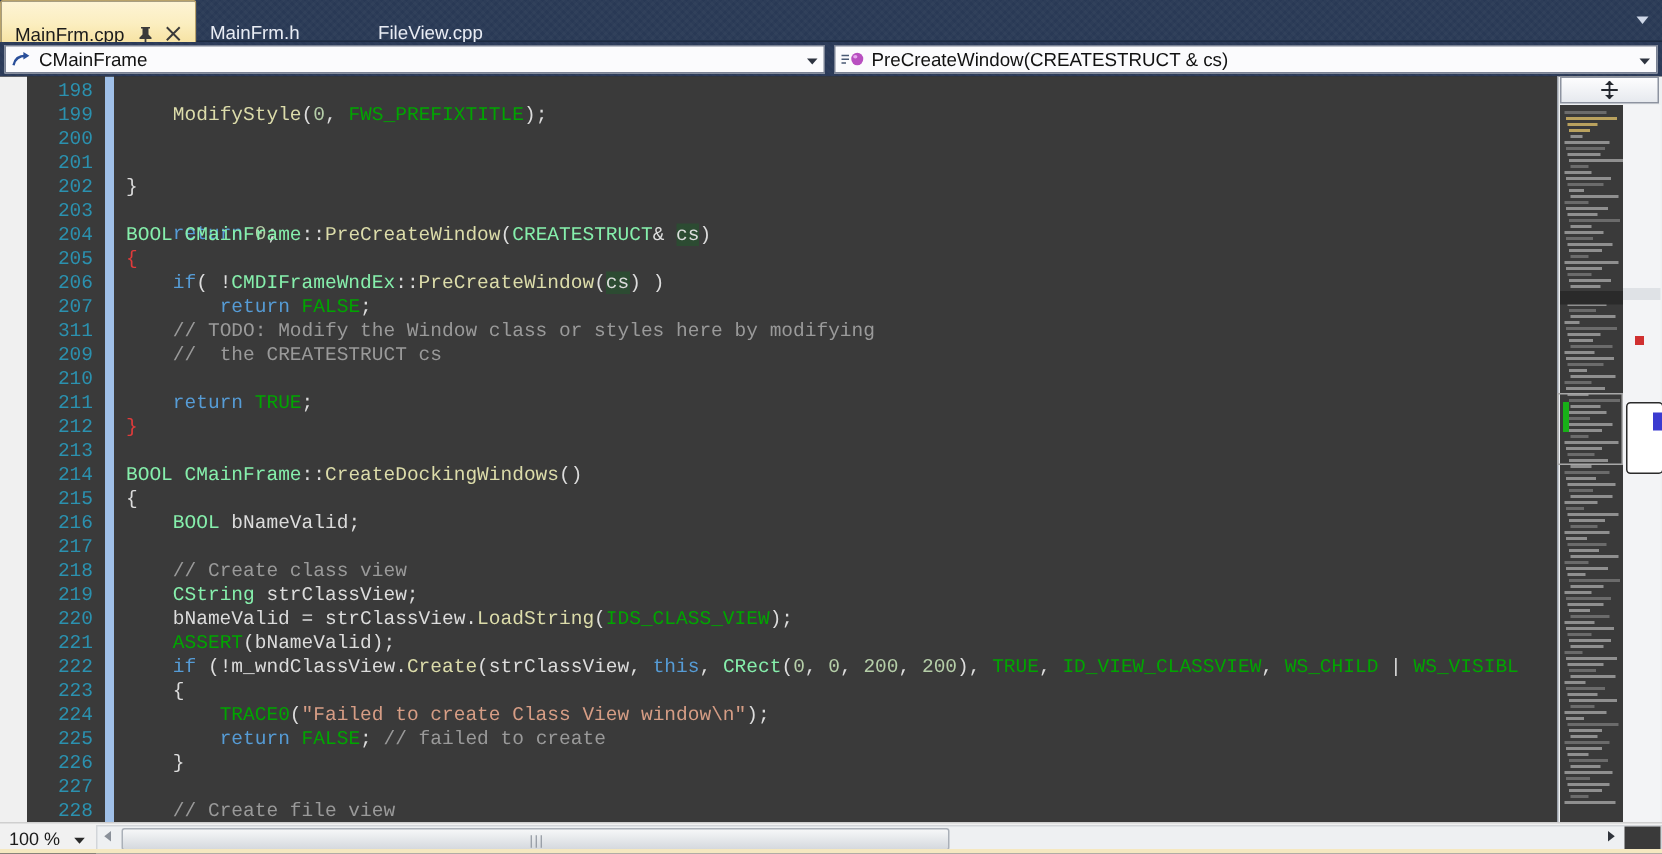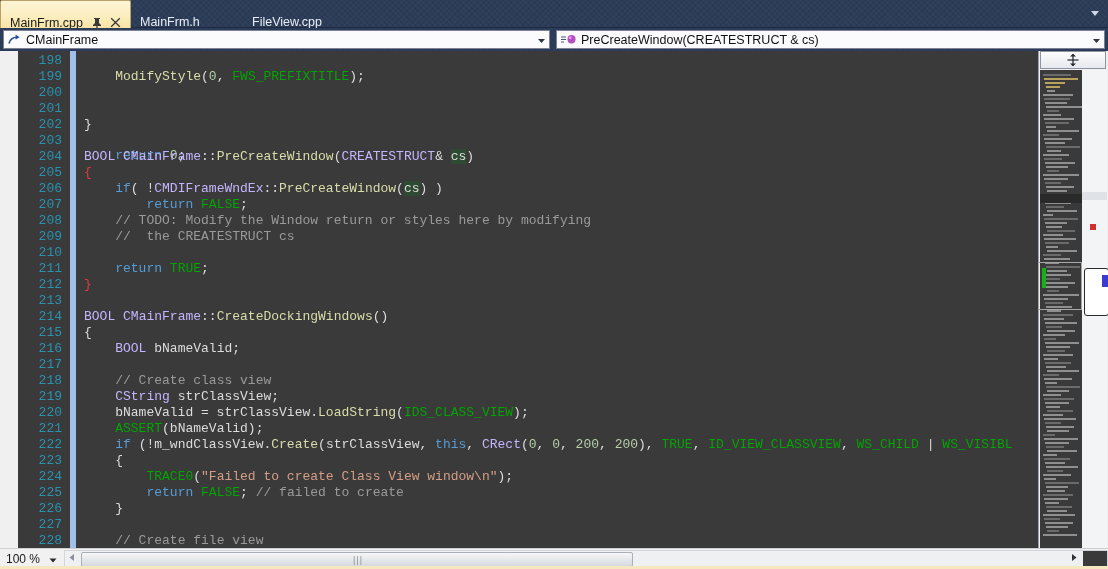--- a/index.html
+++ b/index.html
@@ -146,21 +146,21 @@
   }
   .ovtop{
     position:absolute;left:7px;top:8px;width:1px;height:8px;background:#7d7d7d;
   }
   .ovtopbar{
     position:absolute;left:7px;top:8px;width:5px;height:1px;background:#7d7d7d;
   }
 
   
   .k   {color:#569cd6;}              
-  .t   {color:#c4b5fd;font-family:Liberation Mono, monospace;}              
+  .t   {color:#86efac;font-family:Liberation Mono, monospace;}              
   .f   {color:#dcdcaa;}              
   .g   {color:#00a500;}              
   .c   {color:#9a9a9a;}              
   .s   {color:#d69d85;}              
   .n   {color:#b5cea8;}              
   .p   {color:#dcdcdc;}              
   .red {color:#e03b3b;}              
   .hl  {background:#2c4b32;}
 
   
@@ -311,21 +311,21 @@
         <div class="lineno" style="top: 2px; left: 0px;">198</div>
         <div class="lineno" style="top: 18px; left: 0px;">199</div>
         <div class="lineno" style="top: 34px; left: 0px;">200</div>
         <div class="lineno" style="top: 50px; left: 0px;">201</div>
         <div class="lineno" style="top: 66px; left: 0px;">202</div>
         <div class="lineno" style="top: 82px; left: 0px;">203</div>
         <div class="lineno" style="top: 98px; left: 0px;">204</div>
         <div class="lineno" style="top: 114px; left: 0px;">205</div>
         <div class="lineno" style="top: 130px; left: 0px;">206</div>
         <div class="lineno" style="top: 146px; left: 0px;">207</div>
-        <div class="lineno" style="top: 162px; left: 0px;">208</div>
+        <div class="lineno" style="top: 162px; left: 0px;">311</div>
         <div class="lineno" style="top: 178px; left: 0px;">209</div>
         <div class="lineno" style="top: 194px; left: 0px;">210</div>
         <div class="lineno" style="top: 210px; left: 0px;">211</div>
         <div class="lineno" style="top: 226px; left: 0px;">212</div>
         <div class="lineno" style="top: 242px; left: 0px;">213</div>
         <div class="lineno" style="top: 258px; left: 0px;">214</div>
         <div class="lineno" style="top: 274px; left: 0px;">215</div>
         <div class="lineno" style="top: 290px; left: 0px;">216</div>
         <div class="lineno" style="top: 306px; left: 0px;">217</div>
         <div class="lineno" style="top: 322px; left: 0px;">218</div>
@@ -440,21 +440,21 @@
     <div class="codearea" id="codearea">
         <div class="codeline" style="top: 18px;"><span class="p">    </span><span class="f">ModifyStyle</span><span class="p">(</span><span class="n">0</span><span class="p">, </span><span class="g">FWS_PREFIXTITLE</span><span class="p">);</span></div>
         <div class="codeline" style="top: 34px;"></div>
         <div class="codeline" style="top: 50px; margin-top: 47px;"><span class="p">    </span><span class="k">return</span><span class="p"> </span><span class="n">0</span><span class="p">;</span></div>
         <div class="codeline" style="top: 66px;"><span class="p">}</span></div>
         <div class="codeline" style="top: 82px;"></div>
         <div class="codeline" style="top: 98px;"><span class="t">BOOL</span><span class="p"> </span><span class="t">CMainFrame</span><span class="p">::</span><span class="f">PreCreateWindow</span><span class="p">(</span><span class="t">CREATESTRUCT</span><span class="p">&amp; </span><span class="p hl">cs</span><span class="p">)</span></div>
         <div class="codeline" style="top: 114px;"><span class="red">{</span></div>
         <div class="codeline" style="top: 130px;"><span class="p">    </span><span class="k">if</span><span class="p">( !</span><span class="t">CMDIFrameWndEx</span><span class="p">::</span><span class="f">PreCreateWindow</span><span class="p">(</span><span class="p hl">cs</span><span class="p">) )</span></div>
         <div class="codeline" style="top: 146px;"><span class="p">        </span><span class="k">return</span><span class="p"> </span><span class="g">FALSE</span><span class="p">;</span></div>
-        <div class="codeline" style="top: 162px;"><span class="p">    </span><span class="c">// TODO: Modify the Window return or styles here by modifying</span></div>
+        <div class="codeline" style="top: 162px;"><span class="p">    </span><span class="c">// TODO: Modify the Window class or styles here by modifying</span></div>
         <div class="codeline" style="top: 178px;"><span class="p">    </span><span class="c">//  the CREATESTRUCT cs</span></div>
         <div class="codeline" style="top: 194px;"></div>
         <div class="codeline" style="top: 210px;"><span class="p">    </span><span class="k">return</span><span class="p"> </span><span class="g">TRUE</span><span class="p">;</span></div>
         <div class="codeline" style="top: 226px;"><span class="red">}</span></div>
         <div class="codeline" style="top: 242px;"></div>
         <div class="codeline" style="top: 258px;"><span class="t">BOOL</span><span class="p"> </span><span class="t">CMainFrame</span><span class="p">::</span><span class="f">CreateDockingWindows</span><span class="p">()</span></div>
         <div class="codeline" style="top: 274px;"><span class="p">{</span></div>
         <div class="codeline" style="top: 290px;"><span class="p">    </span><span class="t">BOOL</span><span class="p"> bNameValid;</span></div>
         <div class="codeline" style="top: 306px;"></div>
         <div class="codeline" style="top: 322px;"><span class="p">    </span><span class="c">// Create class view</span></div>

